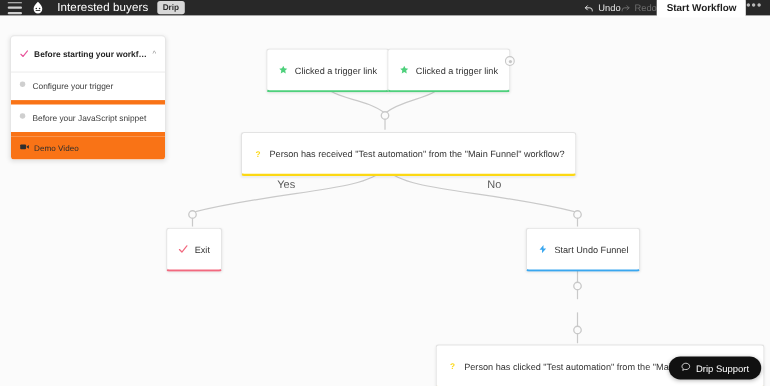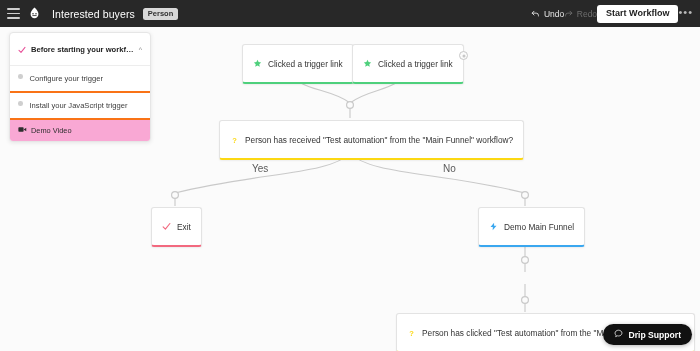--- a/index.html
+++ b/index.html
@@ -5,21 +5,21 @@
   html,body{margin:0;padding:0;}
   body{
     width:700px;height:351px;overflow:hidden;position:relative;
     background:#fbfbfb;
     font-family:"Liberation Sans","DejaVu Sans",sans-serif;
     -webkit-font-smoothing:antialiased;
   }
 
   
   .header{
-    position:absolute;top:0;left:0;width:700px;height:27px;
+    position:absolute;top:0;left:0;width:700px;height:14px;
     background:#282828;display:flex;align-items:center;
     box-sizing:border-box;padding:0 7px;z-index:40;
   }
   .hamburger{width:13px;height:11px;display:flex;flex-direction:column;
     justify-content:space-between;margin-right:7px;cursor:pointer;}
   .hamburger i{display:block;height:1.6px;background:#cfcfcf;border-radius:1px;}
   .logo{width:15px;height:15px;margin-right:10px;display:flex;
     align-items:center;justify-content:center;}
   .hdr-title{color:#fff;font-size:10.5px;letter-spacing:.1px;}
   .draft-badge{
@@ -66,35 +66,35 @@
     position:absolute;left:9px;top:32px;width:140px;background:#fff;
     border:1px solid #e6e6e6;border-radius:4px;z-index:30;
     box-shadow:0 1px 4px rgba(0,0,0,.09);overflow:hidden;
   }
   .sb-head{display:flex;align-items:center;gap:5px;padding:7px 8px 7px 8px;
     border-bottom:1px solid #ededed;cursor:pointer;}
   .sb-head .ttl{font-size:7.6px;font-weight:700;color:#1f1f1f;flex:1;
     overflow:hidden;text-overflow:ellipsis;white-space:nowrap;}
   .chev{color:#8a8a8a;font-size:7px;line-height:1;}
   .sb-item{display:flex;align-items:flex-start;gap:7px;padding:8px 8px;
-    border-bottom:2px solid #f97316;cursor:pointer;}
+    border-bottom:4px solid #f97316;cursor:pointer;}
   .bullet{width:4.5px;height:4.5px;border-radius:50%;background:#cfcfcf;flex:0 0 auto;}
   .sb-item span{font-size:7.6px;color:#3d3d3d;}
-  .sb-foot{display:flex;align-items:center;padding:6px 8px;background:#f9a8d4;}
+  .sb-foot{display:flex;align-items:center;padding:6px 8px;background:#f97316;}
   .sb-foot .fitem{display:flex;align-items:center;gap:4px;font-size:7.4px;color:#2e2e2e;cursor:pointer;}
 
   
   .blabel{position:absolute;font-size:10px;color:#5a5a5a;background:#fbfbfb;
     padding:0 3px;z-index:12;}
 
   
   .support{
     position:absolute;right:8px;bottom:6px;background:#111;color:#fff;
     border-radius:13px;height:21px;display:flex;align-items:center;gap:5px;
-    padding:0 11px;font-size:8.6px;font-weight:700;z-index:50;cursor:pointer;
+    padding:0 11px;font-size:8.6px;font-weight:400;z-index:50;cursor:pointer;
     box-shadow:0 1px 4px rgba(0,0,0,.3);
   }
 </style>
 </head>
 <body>
 
 <div class="header">
   <div class="hamburger">
     <i></i>
       <i></i>
@@ -102,21 +102,21 @@
   </div>
   <div class="logo">
     <svg width="15" height="15" viewBox="0 0 24 24" aria-hidden="true">
       <path d="M12 2.5c3.6 3.4 6.3 6.6 6.3 10.3 0 4-2.8 6.9-6.3 6.9s-6.3-2.9-6.3-6.9c0-3.7 2.7-6.9 6.3-10.3z" fill="#ffffff"></path>
       <circle cx="9.6" cy="12.4" r="1.15" fill="#282828"></circle>
       <circle cx="14.4" cy="12.4" r="1.15" fill="#282828"></circle>
       <path d="M9.2 15.3h5.6" stroke="#282828" stroke-width="1.3" stroke-linecap="round" fill="none"></path>
     </svg>
   </div>
   <div class="hdr-title">Interested buyers</div>
-  <div class="draft-badge">Person</div>
+  <div class="draft-badge">Drip</div>
 
   <div class="hdr-right">
     <div class="hdr-act">
       <svg width="9" height="9" viewBox="0 0 24 24" aria-hidden="true">
         <path d="M8 6L3 11l5 5" stroke="#e6e6e6" stroke-width="2.4" fill="none" stroke-linecap="round" stroke-linejoin="round"></path>
         <path d="M3.4 11h10.4a6 6 0 016 6v1.6" stroke="#e6e6e6" stroke-width="2.4" fill="none" stroke-linecap="round"></path>
       </svg>
       <span>Undo</span>
     </div>
     <div class="hdr-act dim">
@@ -208,21 +208,21 @@
     </span>
     <span>Exit</span>
   </div>
 
   <div class="node blue" style="left:478px;top:182px;">
     <span class="ico">
       <svg width="9" height="9" viewBox="0 0 24 24">
           <path d="M13.5 2L4 13.6h6.2L9.8 22 20 10.2h-6.4z" fill="#3aa7ef"></path>
         </svg>
     </span>
-    <span>Demo Main Funnel</span>
+    <span>Start Undo Funnel</span>
   </div>
 
 
   <div class="node yellow" style="left:396px;top:288px;">
     <span class="ico">
       <svg width="9" height="10" viewBox="0 0 24 24">
           <text x="12" y="19" font-size="20" font-weight="700" text-anchor="middle" fill="#fcd813" font-family="Liberation Sans, sans-serif">?</text>
         </svg>
     </span>
     <span>Person has clicked "Test automation" from the "Main Funnel" workflow?</span>
@@ -240,21 +240,21 @@
     <span class="ttl">Before starting your workflow...</span>
     <span class="chev">^</span>
   </div>
 
   <div class="sb-item">
     <span class="bullet"></span>
     <span>Configure your trigger</span>
   </div>
   <div class="sb-item">
     <span class="bullet"></span>
-    <span>Install your JavaScript trigger</span>
+    <span>Before your JavaScript snippet</span>
   </div>
 
   <div class="sb-foot">
     <div class="fitem">
       <span class="ico">
         <svg width="9" height="7" viewBox="0 0 24 18">
             <rect x="1" y="3" width="14" height="12" rx="2" fill="#2e2e2e"></rect>
             <path d="M16 8.5l6-4v9l-6-4z" fill="#2e2e2e"></path>
           </svg>
       </span>

